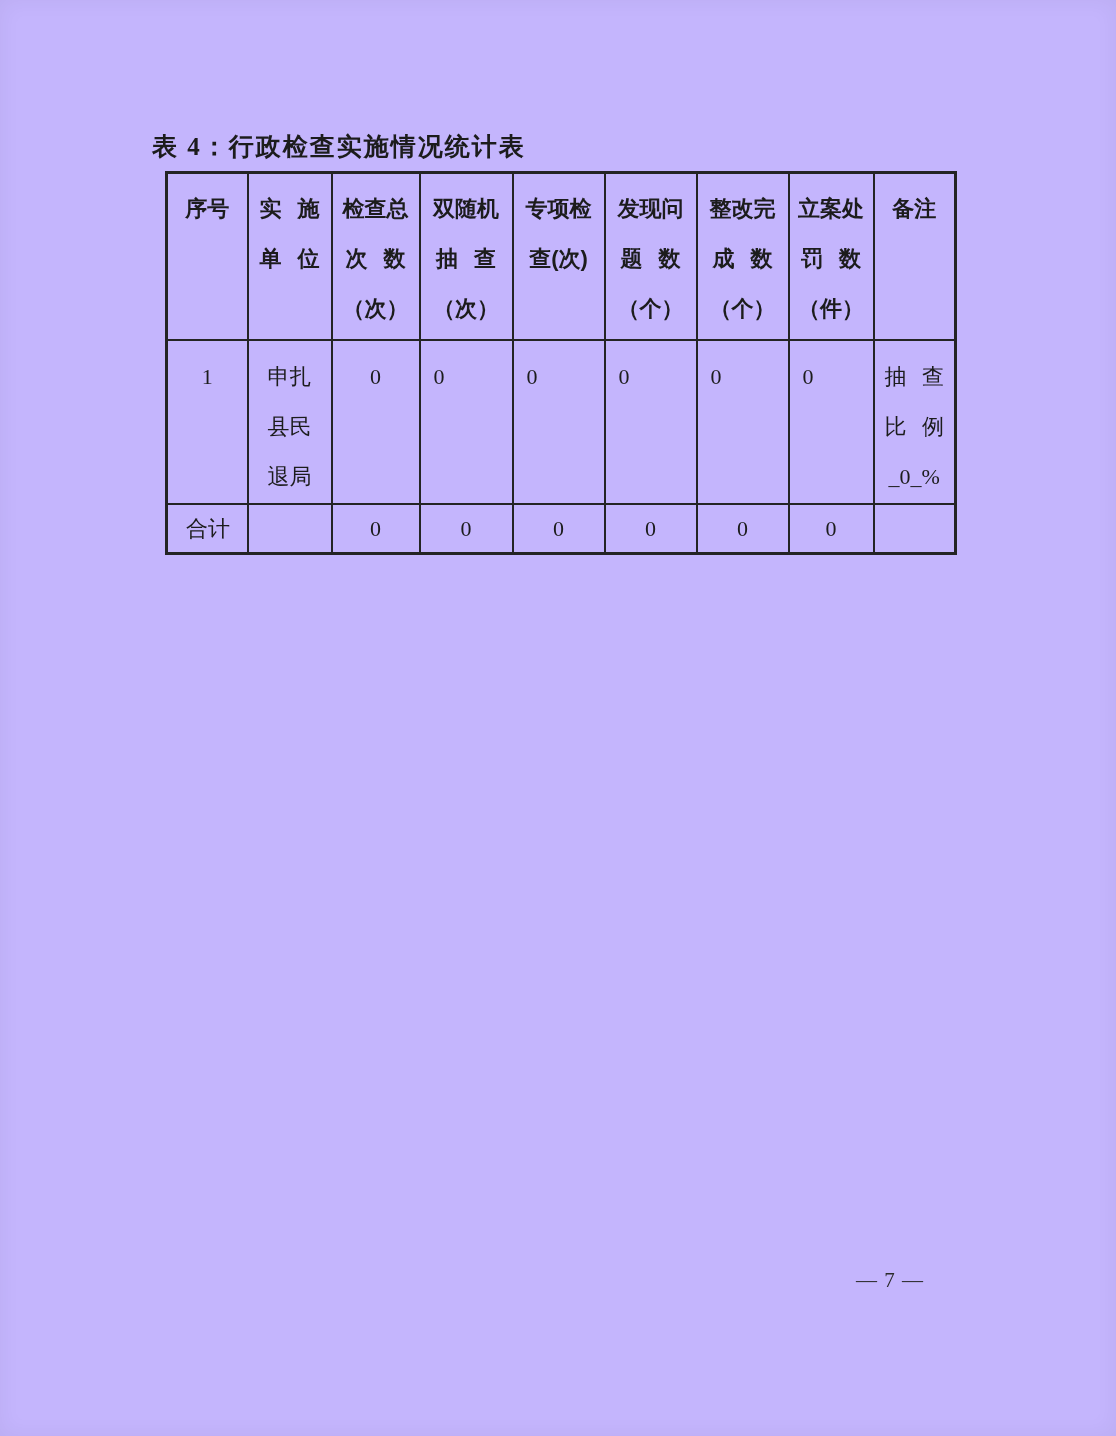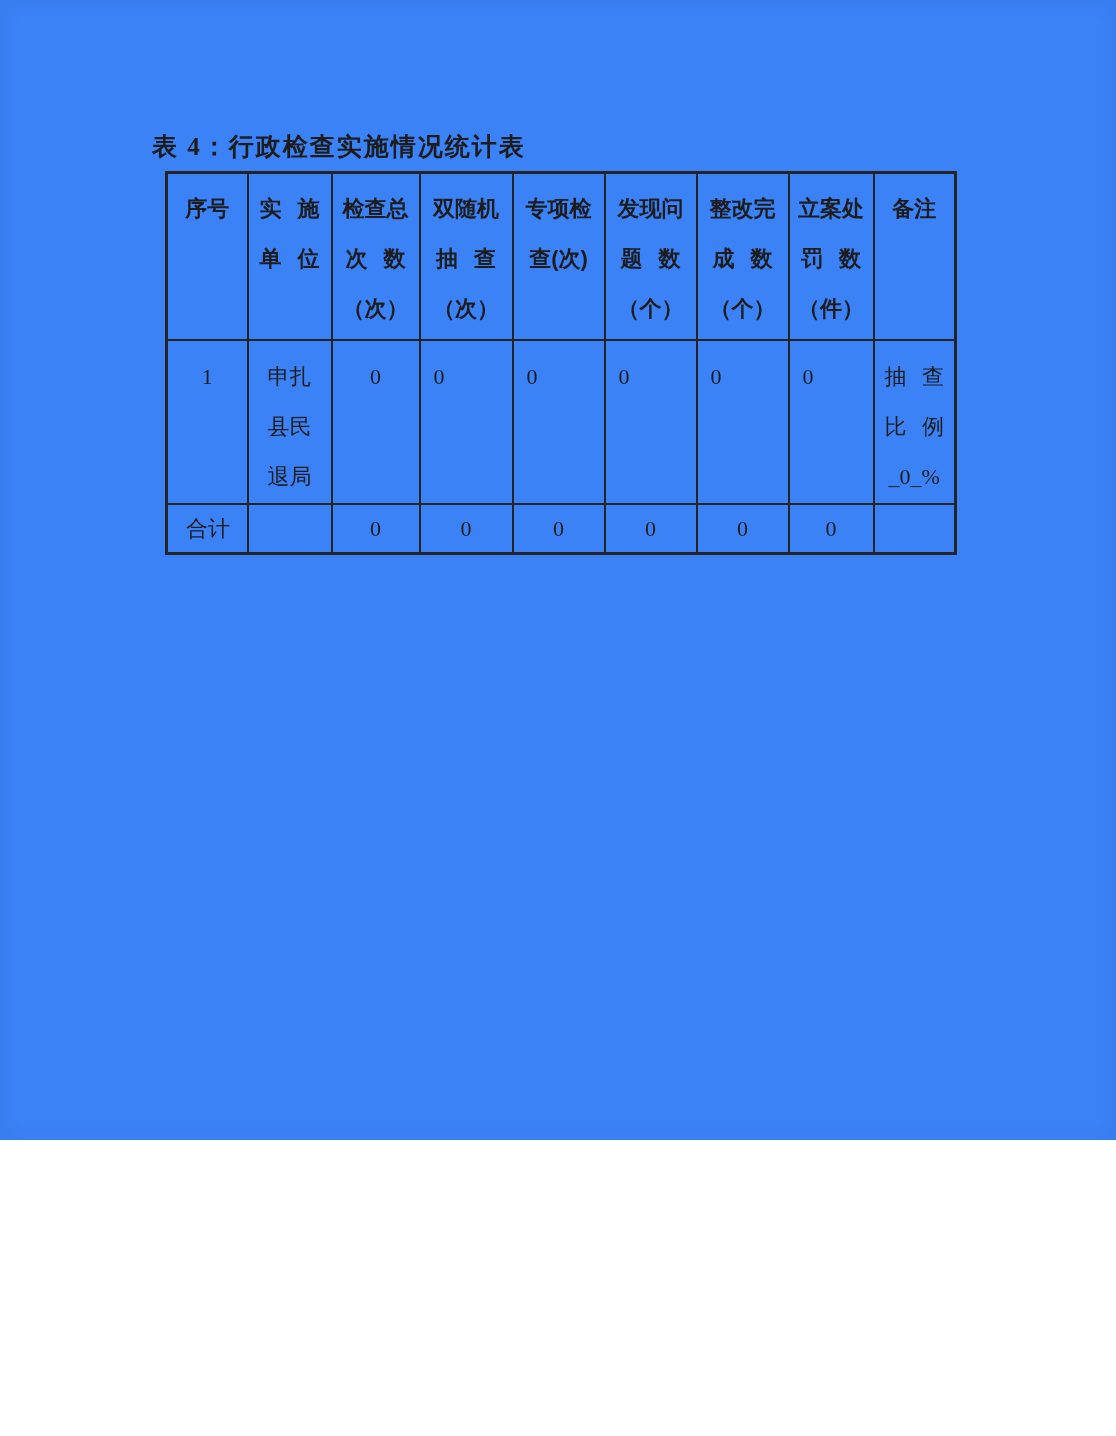--- a/index.html
+++ b/index.html
@@ -3,22 +3,22 @@
 <meta charset="utf-8">
 <style>
   html, body {
     margin: 0;
     padding: 0;
     background: #ffffff;
   }
   .page {
     position: relative;
     width: 1116px;
-    height: 1140px;
-    background: #3b82f6;
+    height: 1436px;
+    background: #c4b5fd;
     overflow: hidden;
     box-shadow: inset 0 0 22px rgba(0,0,0,0.05);
     font-family: "Liberation Serif", serif;
     color: #1c1c1c;
   }
   .doc-title {
     position: absolute;
     left: 152px;
     top: 130px;
     font-size: 25px;

